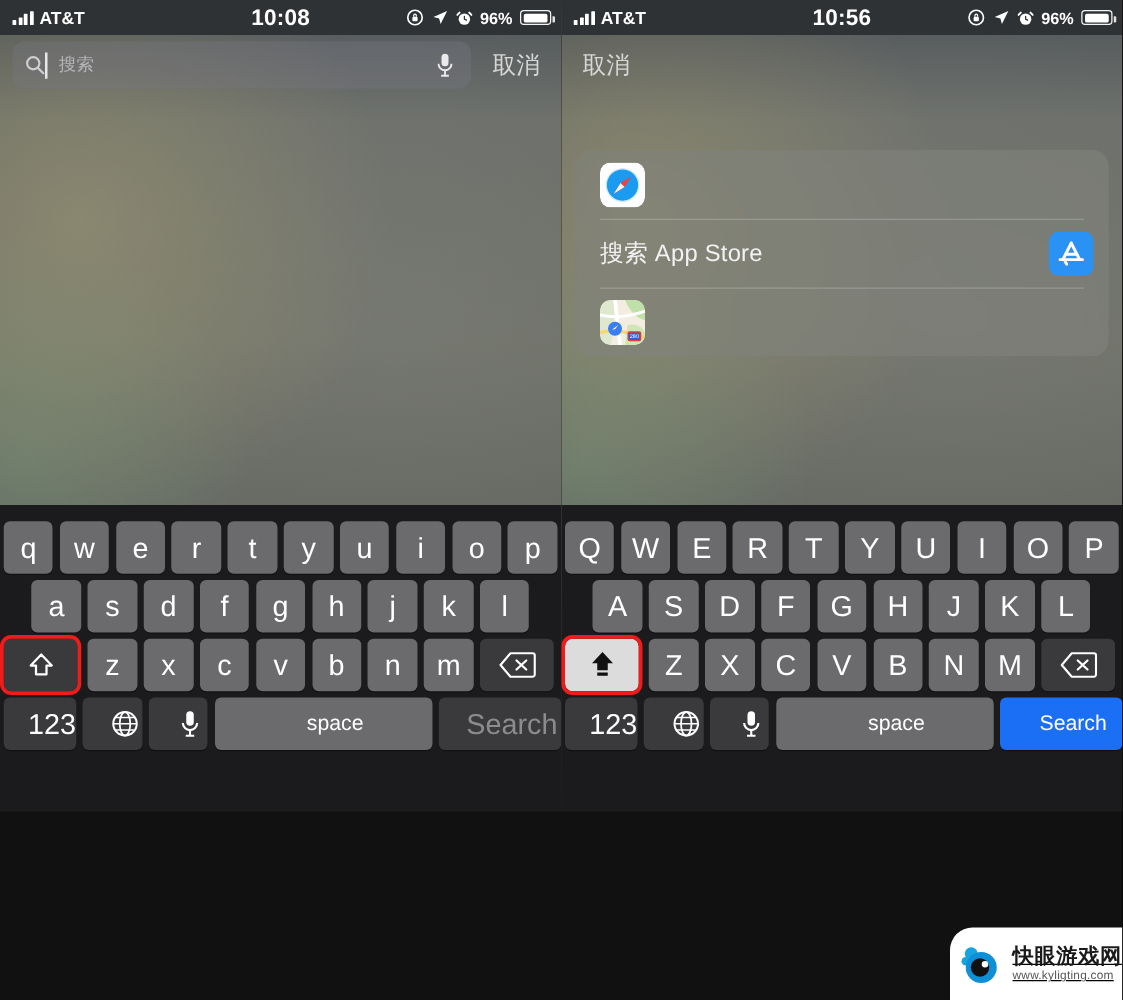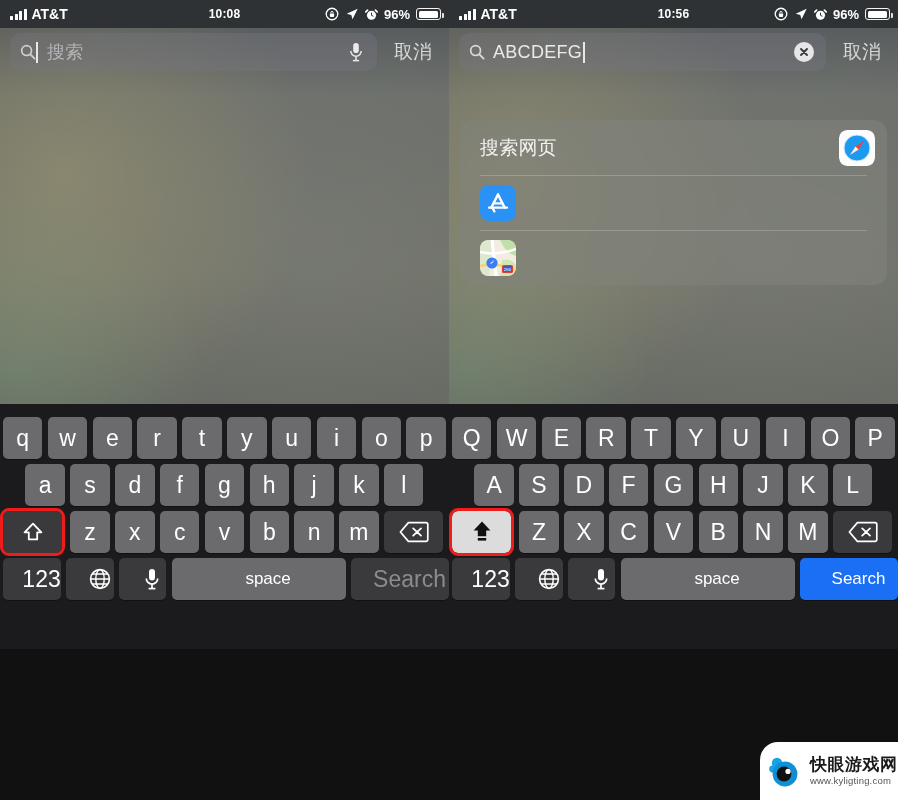--- a/index.html
+++ b/index.html
@@ -18,40 +18,40 @@
           radial-gradient(circle at 4% 46%, rgba(120,165,130,0.30) 0%, rgba(120,165,130,0) 30%),
           radial-gradient(circle at 70% 30%, rgba(150,155,150,0.18) 0%, rgba(150,155,150,0) 55%),
           linear-gradient(180deg,#4b5055 0%, #6a6d68 12%, #6f7168 34%, #63665f 52%, #4a4c48 68%, #2b2c2a 82%, #131313 93%, #0d0d0d 100%);
         filter:blur(0px);}
 
   
   .statusbar{position:absolute;left:0;top:0;width:449px;height:28px;
              background:#2f3234;display:flex;align-items:center;color:#fff;
              font-size:14px;font-weight:bold;}
   .sb-left{display:flex;align-items:center;gap:5px;margin-left:10px;}
-  .sb-center{position:absolute;left:0;right:0;text-align:center;font-size:12px;font-weight:bold;letter-spacing:.2px;}
+  .sb-center{position:absolute;left:0;right:0;text-align:center;font-size:18px;font-weight:bold;letter-spacing:.2px;}
   .sb-right{position:absolute;right:8px;display:flex;align-items:center;gap:6px;font-size:13px;font-weight:bold;}
   .bars{display:flex;align-items:flex-end;gap:1.5px;height:11px;}
   .bars i{display:block;width:3px;background:#fff;border-radius:.5px;}
   .bars i:nth-child(1){height:4px;}
   .bars i:nth-child(2){height:6px;}
   .bars i:nth-child(3){height:8.5px;}
   .bars i:nth-child(4){height:11px;}
   .carrier{font-size:14px;font-weight:bold;}
   .batt{position:relative;width:25px;height:12px;border:1.5px solid rgba(255,255,255,.95);border-radius:3px;box-sizing:border-box;}
   .batt::after{content:"";position:absolute;right:-3.5px;top:3.5px;width:2px;height:5px;background:rgba(255,255,255,.85);border-radius:0 1px 1px 0;}
   .batt i{position:absolute;left:1.5px;top:1.5px;bottom:1.5px;width:19.5px;background:#fff;border-radius:1.5px;display:block;}
   .pct{font-size:13px;font-weight:bold;}
 
   
   .searchrow{position:absolute;left:0;top:28px;width:449px;height:48px;display:flex;align-items:center;}
   .searchfield{position:relative;flex:1;margin-left:10px;height:38px;border-radius:10px;
                 background:rgba(118,118,128,0.38);display:flex;align-items:center;}
   .s-icon{margin-left:10px;width:16px;height:16px;flex:none;}
-  .s-text{margin-left:8px;font-size:18px;color:#e9e9ea;letter-spacing:.3px;white-space:nowrap;}
+  .s-text{margin-left:8px;font-size:14px;color:#e9e9ea;letter-spacing:.3px;white-space:nowrap;}
   .s-text.ph{color:#b5b5b8;}
   .caret{display:inline-block;width:2px;height:21px;background:#e8e8e8;vertical-align:-4px;margin-right:1px;}
   .caret.after{margin-left:1px;margin-right:0;}
   .mic{position:absolute;right:14px;width:14px;height:20px;}
   .clearbtn{position:absolute;right:12px;width:20px;height:20px;border-radius:50%;background:#e6e6e6;
             display:flex;align-items:center;justify-content:center;}
   .cancel{width:72px;text-align:center;font-size:19px;color:#d7d7d7;flex:none;}
 
   
   .suggest{position:absolute;left:11px;top:120px;width:427px;border-radius:13px;
@@ -75,21 +75,21 @@
 
   
   .row1{top:13px;}
   .row2{top:60px;}
   .row3{top:107px;}
   .row4{top:154px;}
   .row1 .key,.row2 .key,.row3 .key{height:42px;}
   .row4 .key{height:42px;padding-left:19px;}
 
   .watermark{position:absolute;right:0px;bottom:0px;width:138px;height:58px;
-             background:#ffffff;border-radius:18px 0 0 0;display:flex;align-items:center;gap:6px;padding-left:8px;box-sizing:border-box;}
+             background:#ffffff;border-radius:18px 0 0 0;display:flex;align-items:center;gap:6px;padding-left:8px;box-sizing:border-box;text-decoration:underline;}
   .wm-logo{width:36px;height:34px;position:relative;flex:none;}
   .wm-txt{display:flex;flex-direction:column;line-height:1;}
   .wm-title{font-size:17px;font-weight:bold;color:#1a1a1a;letter-spacing:.5px;}
   .wm-url{font-size:9.5px;color:#555;margin-top:3px;letter-spacing:.2px;}
 </style>
 </head>
 <body>
 
 <div class="stage">
 
@@ -242,48 +242,35 @@
           <path d="M8 6.2 V9 L10 10" stroke="#2f3234" stroke-width="1.2" stroke-linecap="round" fill="none"></path>
         </svg>
         <span class="pct">96%</span>
         <span class="batt">
             <i></i>
           </span>
       </div>
     </div>
 
     <div class="searchrow">
-      <div class="searchfield">
-        <svg class="s-icon" viewBox="0 0 16 16">
-          <circle cx="6.6" cy="6.6" r="4.9" fill="none" stroke="#dadade" stroke-width="1.7"></circle>
-          <path d="M10.4 10.4 L14.6 14.6" stroke="#dadade" stroke-width="1.9" stroke-linecap="round"></path>
-        </svg>
-        <span class="s-text">ABCDEFG</span>
-        <span class="caret after"></span>
-        <div class="clearbtn">
-          <svg width="12" height="12" viewBox="0 0 12 12">
-            <path d="M3 3 L9 9 M9 3 L3 9" stroke="#3a3a3c" stroke-width="1.9" stroke-linecap="round"></path>
-          </svg>
-        </div>
-      </div>
       <div class="cancel">取消</div>
     </div>
 
     <div class="suggest" id="R-suggest">
         <div class="sug-row">
-          <span class="sug-label">搜索网页</span>
           <span class="appicon"><svg width="36" height="36" viewBox="0 0 36 36">
               <rect width="36" height="36" rx="8" fill="#fdfdfd"></rect>
               <circle cx="18" cy="18" r="13" fill="#1b9bf0"></circle>
               <circle cx="18" cy="18" r="13" fill="none" stroke="#cfe8fb" stroke-width="1"></circle>
               <path d="M25 11 L16.4 16.4 L11 25 L19.6 19.6 Z" fill="#f24040"></path>
               <path d="M11 25 L19.6 19.6 L16.4 16.4 Z" fill="#f3f3f3"></path>
             </svg></span>
         </div>
         <div class="sug-row">
+          <span class="sug-label">搜索 App Store</span>
           <span class="appicon"><svg width="36" height="36" viewBox="0 0 36 36">
               <rect width="36" height="36" rx="8" fill="#2a91f5"></rect>
               <path d="M18 9.5 L24.6 22.5" stroke="#fff" stroke-width="2.5" stroke-linecap="round"></path>
               <path d="M18 9.5 L11.4 22.5" stroke="#fff" stroke-width="2.5" stroke-linecap="round"></path>
               <path d="M13.6 18.4 L22.4 18.4" stroke="#fff" stroke-width="2.3" stroke-linecap="round"></path>
               <path d="M9 22.7 L27 22.7" stroke="#fff" stroke-width="2.3" stroke-linecap="round"></path>
               <path d="M14.4 26.4 L13.1 24.2" stroke="#fff" stroke-width="2.3" stroke-linecap="round"></path>
             </svg></span>
         </div>
         <div class="sug-row">

